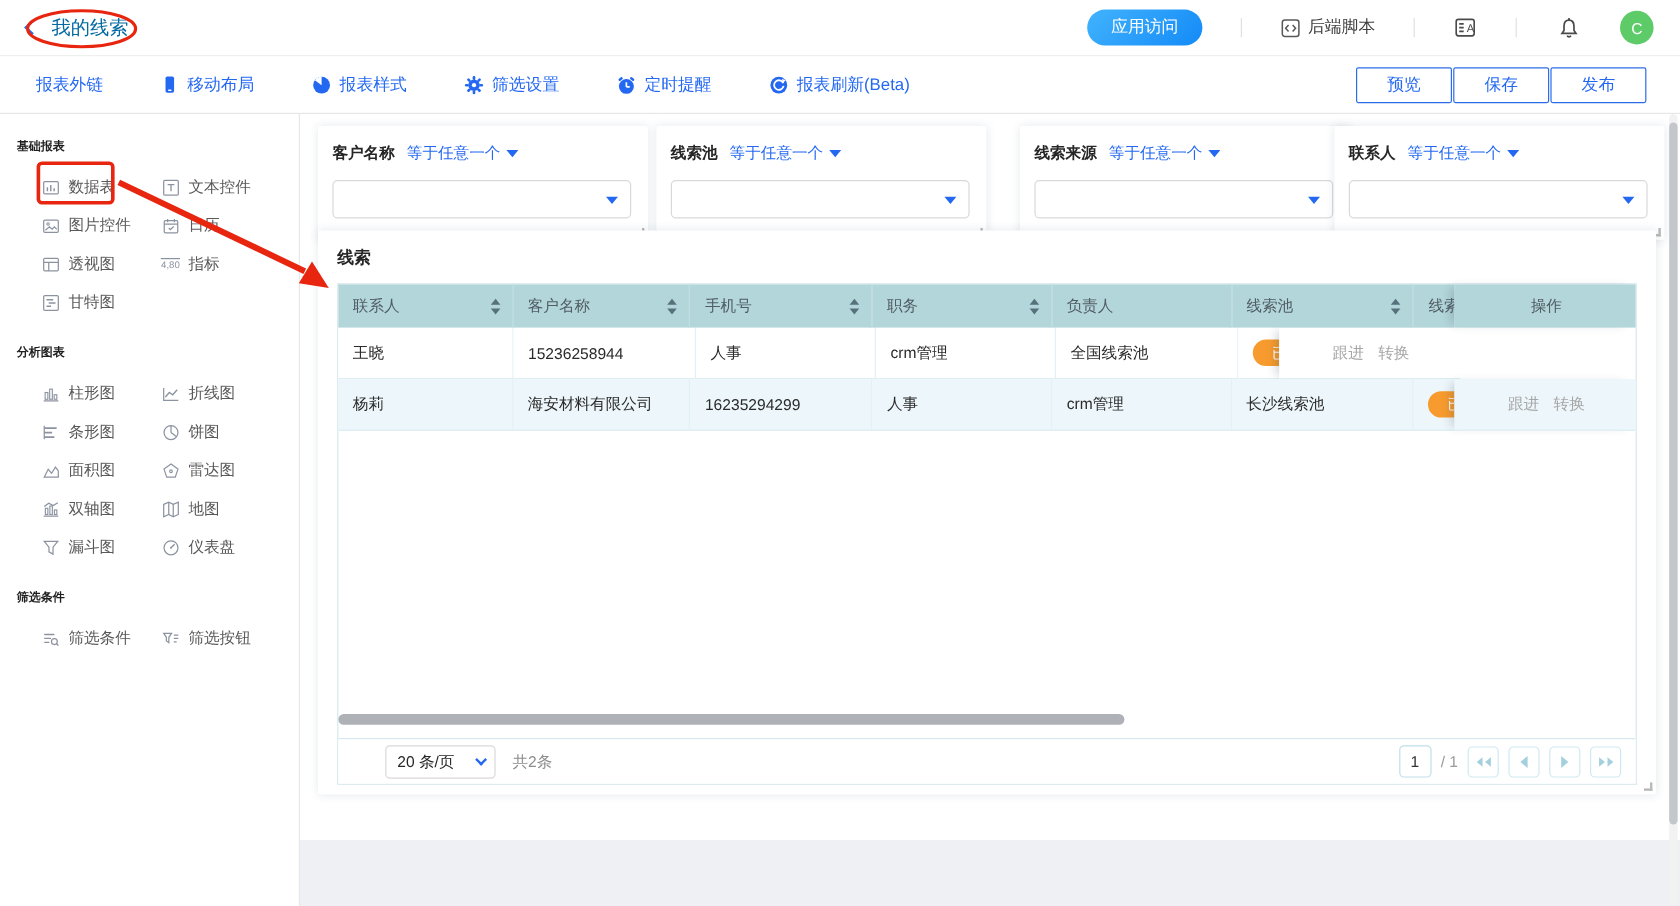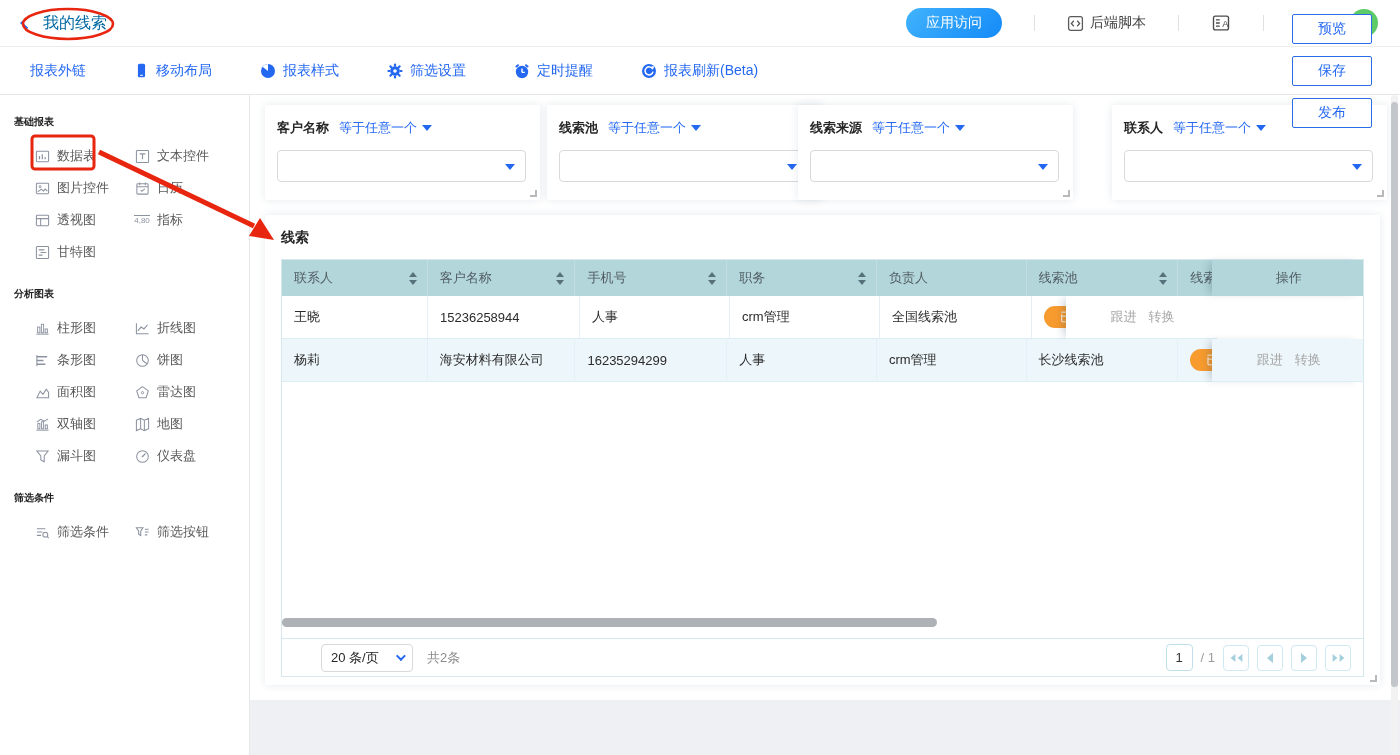--- a/index.html
+++ b/index.html
@@ -16,21 +16,21 @@
   .pill { height:30px; padding:0 20px; border:none; border-radius:16px; color:#fff; font-size:14px; background:linear-gradient(135deg,#41b3fd 0%,#148af7 100%); display:flex; align-items:center; cursor:pointer; }
   .vsep { width:1px; height:16px; background:#e0e0e0; }
   .tb-item { display:flex; align-items:center; gap:6px; font-size:14px; color:#404040; cursor:pointer; }
   .bell-wrap { width:22px; height:22px; display:flex; align-items:center; justify-content:center; cursor:pointer; }
   .avatar { width:28px; height:28px; border-radius:50%; background:#5ecb69; color:#fff; font-size:13px; display:flex; align-items:center; justify-content:center; cursor:pointer; }
 
   
   .toolbar { position:absolute; left:0; top:47px; width:1400px; height:48px; background:#fff; border-bottom:1px solid #e7e7e7; display:flex; align-items:center; justify-content:space-between; padding:0 28px 0 30px; z-index:5; }
   .tool-items { display:flex; align-items:center; gap:48px; }
   .tool-item { display:flex; align-items:center; gap:7px; color:#2468f2; font-size:14px; cursor:pointer; }
-  .tool-actions { display:flex; gap:12px;flex-direction:column; }
+  .tool-actions { display:flex; gap:1px; }
   .btn-outline { width:80px; height:30px; background:#fff; border:1px solid #2b6de8; border-radius:2px; color:#2468f2; font-size:14px; display:flex; align-items:center; justify-content:center; cursor:pointer; }
 
   
   .sidebar { position:absolute; left:0; top:95px; width:250px; height:660px; background:#fff; border-right:1px solid #e8e8e8; padding:20px 14px 0 34px; z-index:2; }
   .s-title { font-size:10px; font-weight:bold; color:#1f1f1f; margin:0 0 18px -20px; }
   .s-grid { display:grid; grid-template-columns:100px auto; row-gap:14px; margin-bottom:26px; }
   .s-item { display:flex; align-items:center; gap:7px; height:18px; color:#595959; font-size:13px; cursor:pointer; white-space:nowrap; }
   .s-item .ic { width:16px; height:16px; display:flex; align-items:center; justify-content:center; flex:none; }
   .metric-txt { font-size:8px; color:#8c93a0; border-top:1px solid #8c93a0; line-height:10px; letter-spacing:0; }
 
@@ -42,21 +42,21 @@
   .filter-card { width:275px; height:95px; top:10px; padding:14px 14px 0 12px; }
   .f-head { display:flex; align-items:center; gap:10px; }
   .f-label { font-weight:bold; color:#262626; font-size:13px; }
   .f-op { color:#2468f2; font-size:13px; display:flex; align-items:center; gap:5px; cursor:pointer; }
   .caret-dn { width:0; height:0; border-left:5px solid transparent; border-right:5px solid transparent; border-top:6px solid #2468f2; display:inline-block; }
   .f-select { margin-top:13px; height:32px; border:1px solid #d9d9d9; border-radius:4px; background:#fff; position:relative; cursor:pointer; }
   .f-select .caret-dn { position:absolute; right:10px; top:13px; }
   .resize-corner { position:absolute; right:3px; bottom:3px; width:7px; height:7px; border-right:2px solid #b9b9b9; border-bottom:2px solid #b9b9b9; }
 
   
-  .table-card { left:15px; top:120px; width:1115px; height:470px; padding:12px 16px 16px 16px; }
+  .table-card { left:15px; top:97px; width:1115px; height:470px; padding:12px 16px 16px 16px; }
   .t-title { font-size:14px; font-weight:bold; color:#262626; margin:2px 0 12px 0; }
   .t-box { position:relative; border:1px solid #d6e8ee; height:418px; background:#fff; }
   .t-row { display:flex; }
   .th { height:36px; background:#b2d6da; color:#515c63; display:flex; align-items:center; padding:0 10px 0 12px; border-right:1px solid #c3dee2; font-size:13px; position:relative; }
   .th .hl { flex:1 1 auto; overflow:hidden; white-space:nowrap; }
   .td { height:43px; display:flex; align-items:center; padding:0 10px 0 12px; border-right:1px solid #e3f0f5; border-bottom:1px solid #dcedf3; color:#2b2b2b; font-size:13px; background:#fff; overflow:hidden; white-space:nowrap; }
   .row-alt .td { background:#edf6fa; }
   .c1{width:146px;} .c2{width:148px;} .c3{width:152px;} .c4{width:150px;} .c5{width:150px;} .c6{width:152px;}
   .c7{width:34px; padding-right:0; border-right:none; overflow:hidden;}
   .c8{width:151px; border-right:none; justify-content:center; box-shadow:-6px 0 8px -3px rgba(30,60,80,.22);} 
@@ -407,21 +407,21 @@
             <span>等于任意一个</span>
             <i class="caret-dn"></i>
           </span>
       </div>
       <div class="f-select">
           <i class="caret-dn"></i>
         </div>
       <span class="resize-corner"></span>
     </div>
 
-    <div class="card filter-card" style="left:548px;">
+    <div class="card filter-card" style="left:600px;">
       <div class="f-head">
         <span class="f-label">线索来源</span>
         <span class="f-op">
             <span>等于任意一个</span>
             <i class="caret-dn"></i>
           </span>
       </div>
       <div class="f-select">
           <i class="caret-dn"></i>
         </div>

